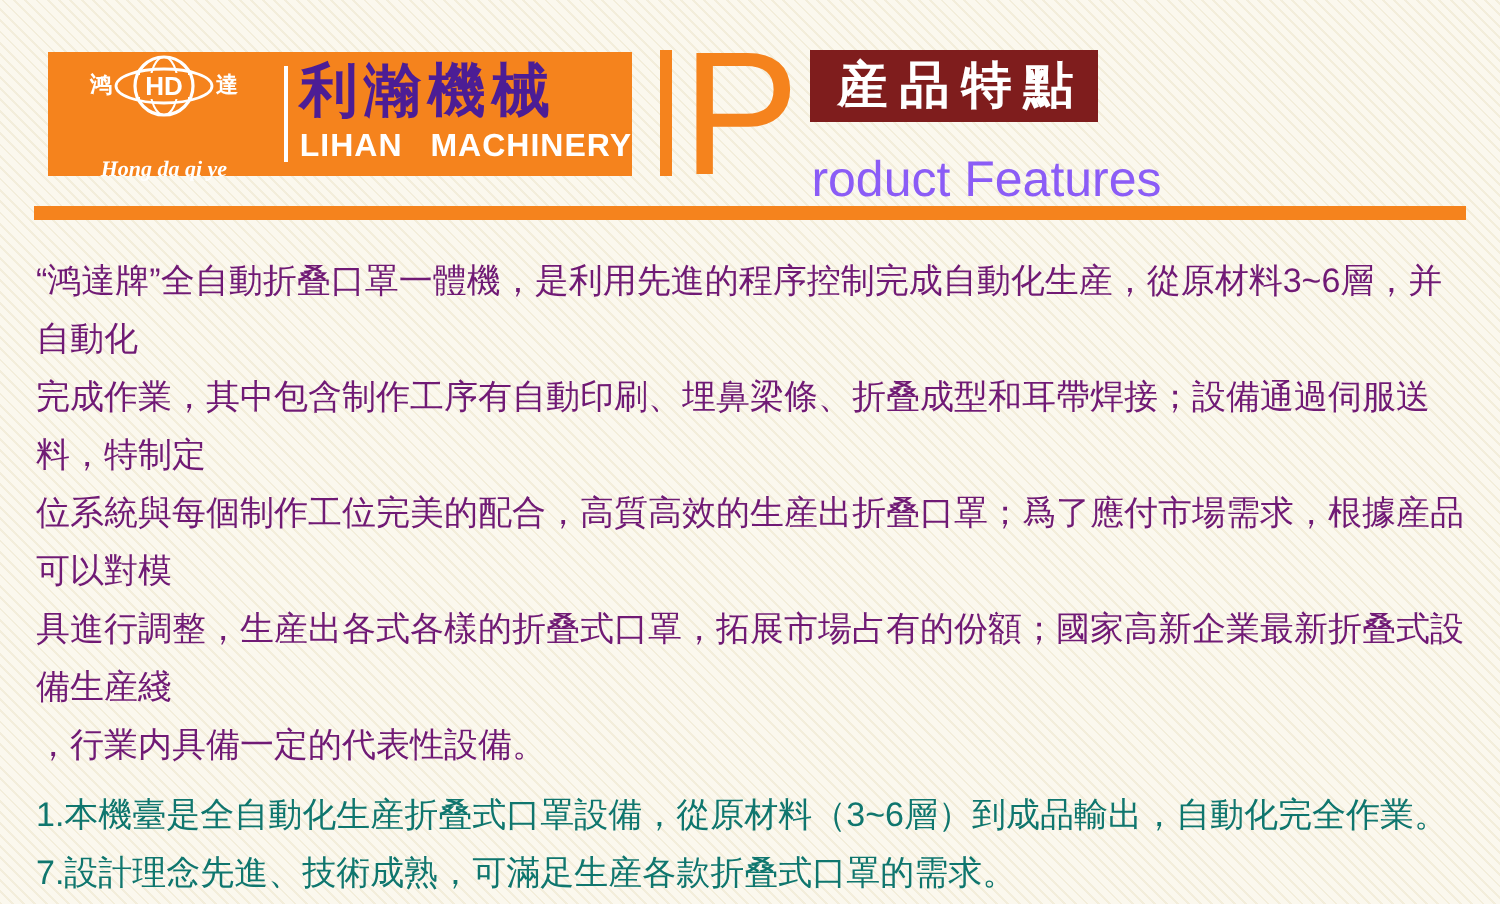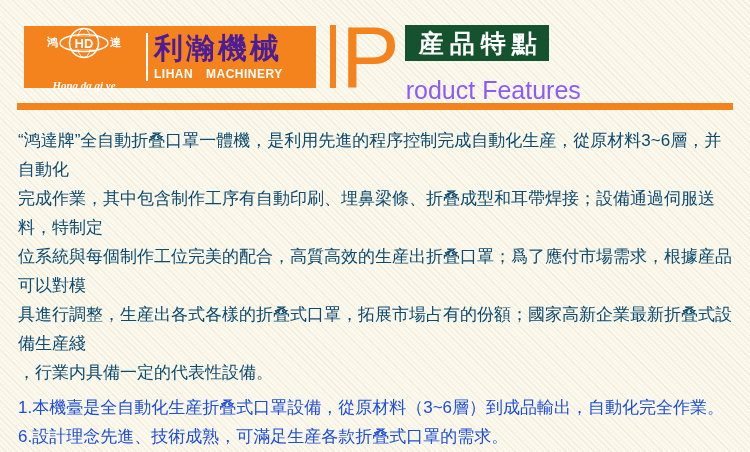--- a/index.html
+++ b/index.html
@@ -26,47 +26,47 @@
   .logo-row { display: flex; align-items: center; justify-content: center; gap: 1px; }
   .logo-side-char { font-size: 11px; font-weight: bold; color: #fff; }
   .logo-sub {
     font-family: "Liberation Serif", "DejaVu Serif", serif;
     font-style: italic; font-weight: bold;
     font-size: 11px; color: #fff; margin-top: 17px;
   }
   .logo-divider { width: 2px; height: 48px; background: #fff; margin: 0 6px 0 2px; flex: none; }
   .brand-col { line-height: 1; }
   .brand-zh { font-size: 29px; font-weight: bold; color: #4c1d95; letter-spacing: 3px; white-space: nowrap; }
-  .brand-en { font-size: 12px; font-weight: bold; color: #fff; letter-spacing: 0.5px; word-spacing: 9px; margin-top: 5px; white-space: nowrap; }
+  .brand-en { font-size: 16px; font-weight: bold; color: #fff; letter-spacing: 0.5px; word-spacing: 9px; margin-top: 5px; white-space: nowrap; }
 
   
   .section-bar { left: 330px; top: 25px; width: 6px; height: 63px; background: #f5831d; }
   .section-block { left: 341px; top: 25px; display: flex; align-items: flex-start; }
   .big-p {
     font-size: 88px; line-height: 63px; font-weight: 400;
     color: #f5831d; letter-spacing: -2px; display: block;
   }
   .section-text { margin-left: 7px; }
   .title-zh-box {
-    display: inline-block; background: #14532d; color: #fff;
+    display: inline-block; background: #7f1d1d; color: #fff;
     font-size: 25px; font-weight: bold; letter-spacing: 6px;
     padding: 3px 6px 3px 14px; line-height: 1.2; white-space: nowrap;
   }
   .title-en { color: #8b5cf6; font-size: 25px; margin-top: 15px; padding-left: 1px; white-space: nowrap; }
 
   .rule { left: 17px; top: 103px; width: 716px; height: 7px; background: #f5831d; }
 
   
   .content { left: 18px; top: 126px; width: 714px; }
   .intro {
     margin: 0; font-size: 17px; line-height: 29px;
-    white-space: pre-line; color: #0c4a6e;
+    white-space: pre-line; color: #701a75;
   }
   .features { margin-top: 7px; }
-  .feature-item { font-size: 17px; line-height: 28.8px; color: #1d4ed8; white-space: nowrap; }
+  .feature-item { font-size: 17px; line-height: 28.8px; color: #0f766e; white-space: nowrap; }
 </style>
 </head>
 <body>
 
 <div class="abs brand-block">
   <div class="logo-col">
     <div class="logo-row">
       <span class="logo-side-char">鸿</span>
       <svg width="50" height="38" viewBox="0 0 50 38">
         <ellipse cx="25" cy="19" rx="24" ry="8.5" fill="none" stroke="#ffffff" stroke-width="1.4"></ellipse>
@@ -100,17 +100,17 @@
 <div class="abs rule"></div>
 
 <div class="abs content">
   <p class="intro">“鸿達牌”全自動折叠口罩一體機，是利用先進的程序控制完成自動化生産，從原材料3~6層，并自動化
 完成作業，其中包含制作工序有自動印刷、埋鼻梁條、折叠成型和耳帶焊接；設備通過伺服送料，特制定
 位系統與每個制作工位完美的配合，高質高效的生産出折叠口罩；爲了應付市場需求，根據産品可以對模
 具進行調整，生産出各式各樣的折叠式口罩，拓展市場占有的份額；國家高新企業最新折叠式設備生産綫
 ，行業内具備一定的代表性設備。</p>
   <div class="features">
     <div class="feature-item">1.本機臺是全自動化生産折叠式口罩設備，從原材料（3~6層）到成品輸出，自動化完全作業。</div>
-    <div class="feature-item">6.設計理念先進、技術成熟，可滿足生産各款折叠式口罩的需求。</div>
+    <div class="feature-item">7.設計理念先進、技術成熟，可滿足生産各款折叠式口罩的需求。</div>
     <div class="feature-item">3.生産成品效率高，折叠成型精準，耳帶焊接牢固美觀、拉力强勁，自動埋鼻梁條和自動印刷功能。</div>
 
   </div>
 </div>
 
 </body></html>

